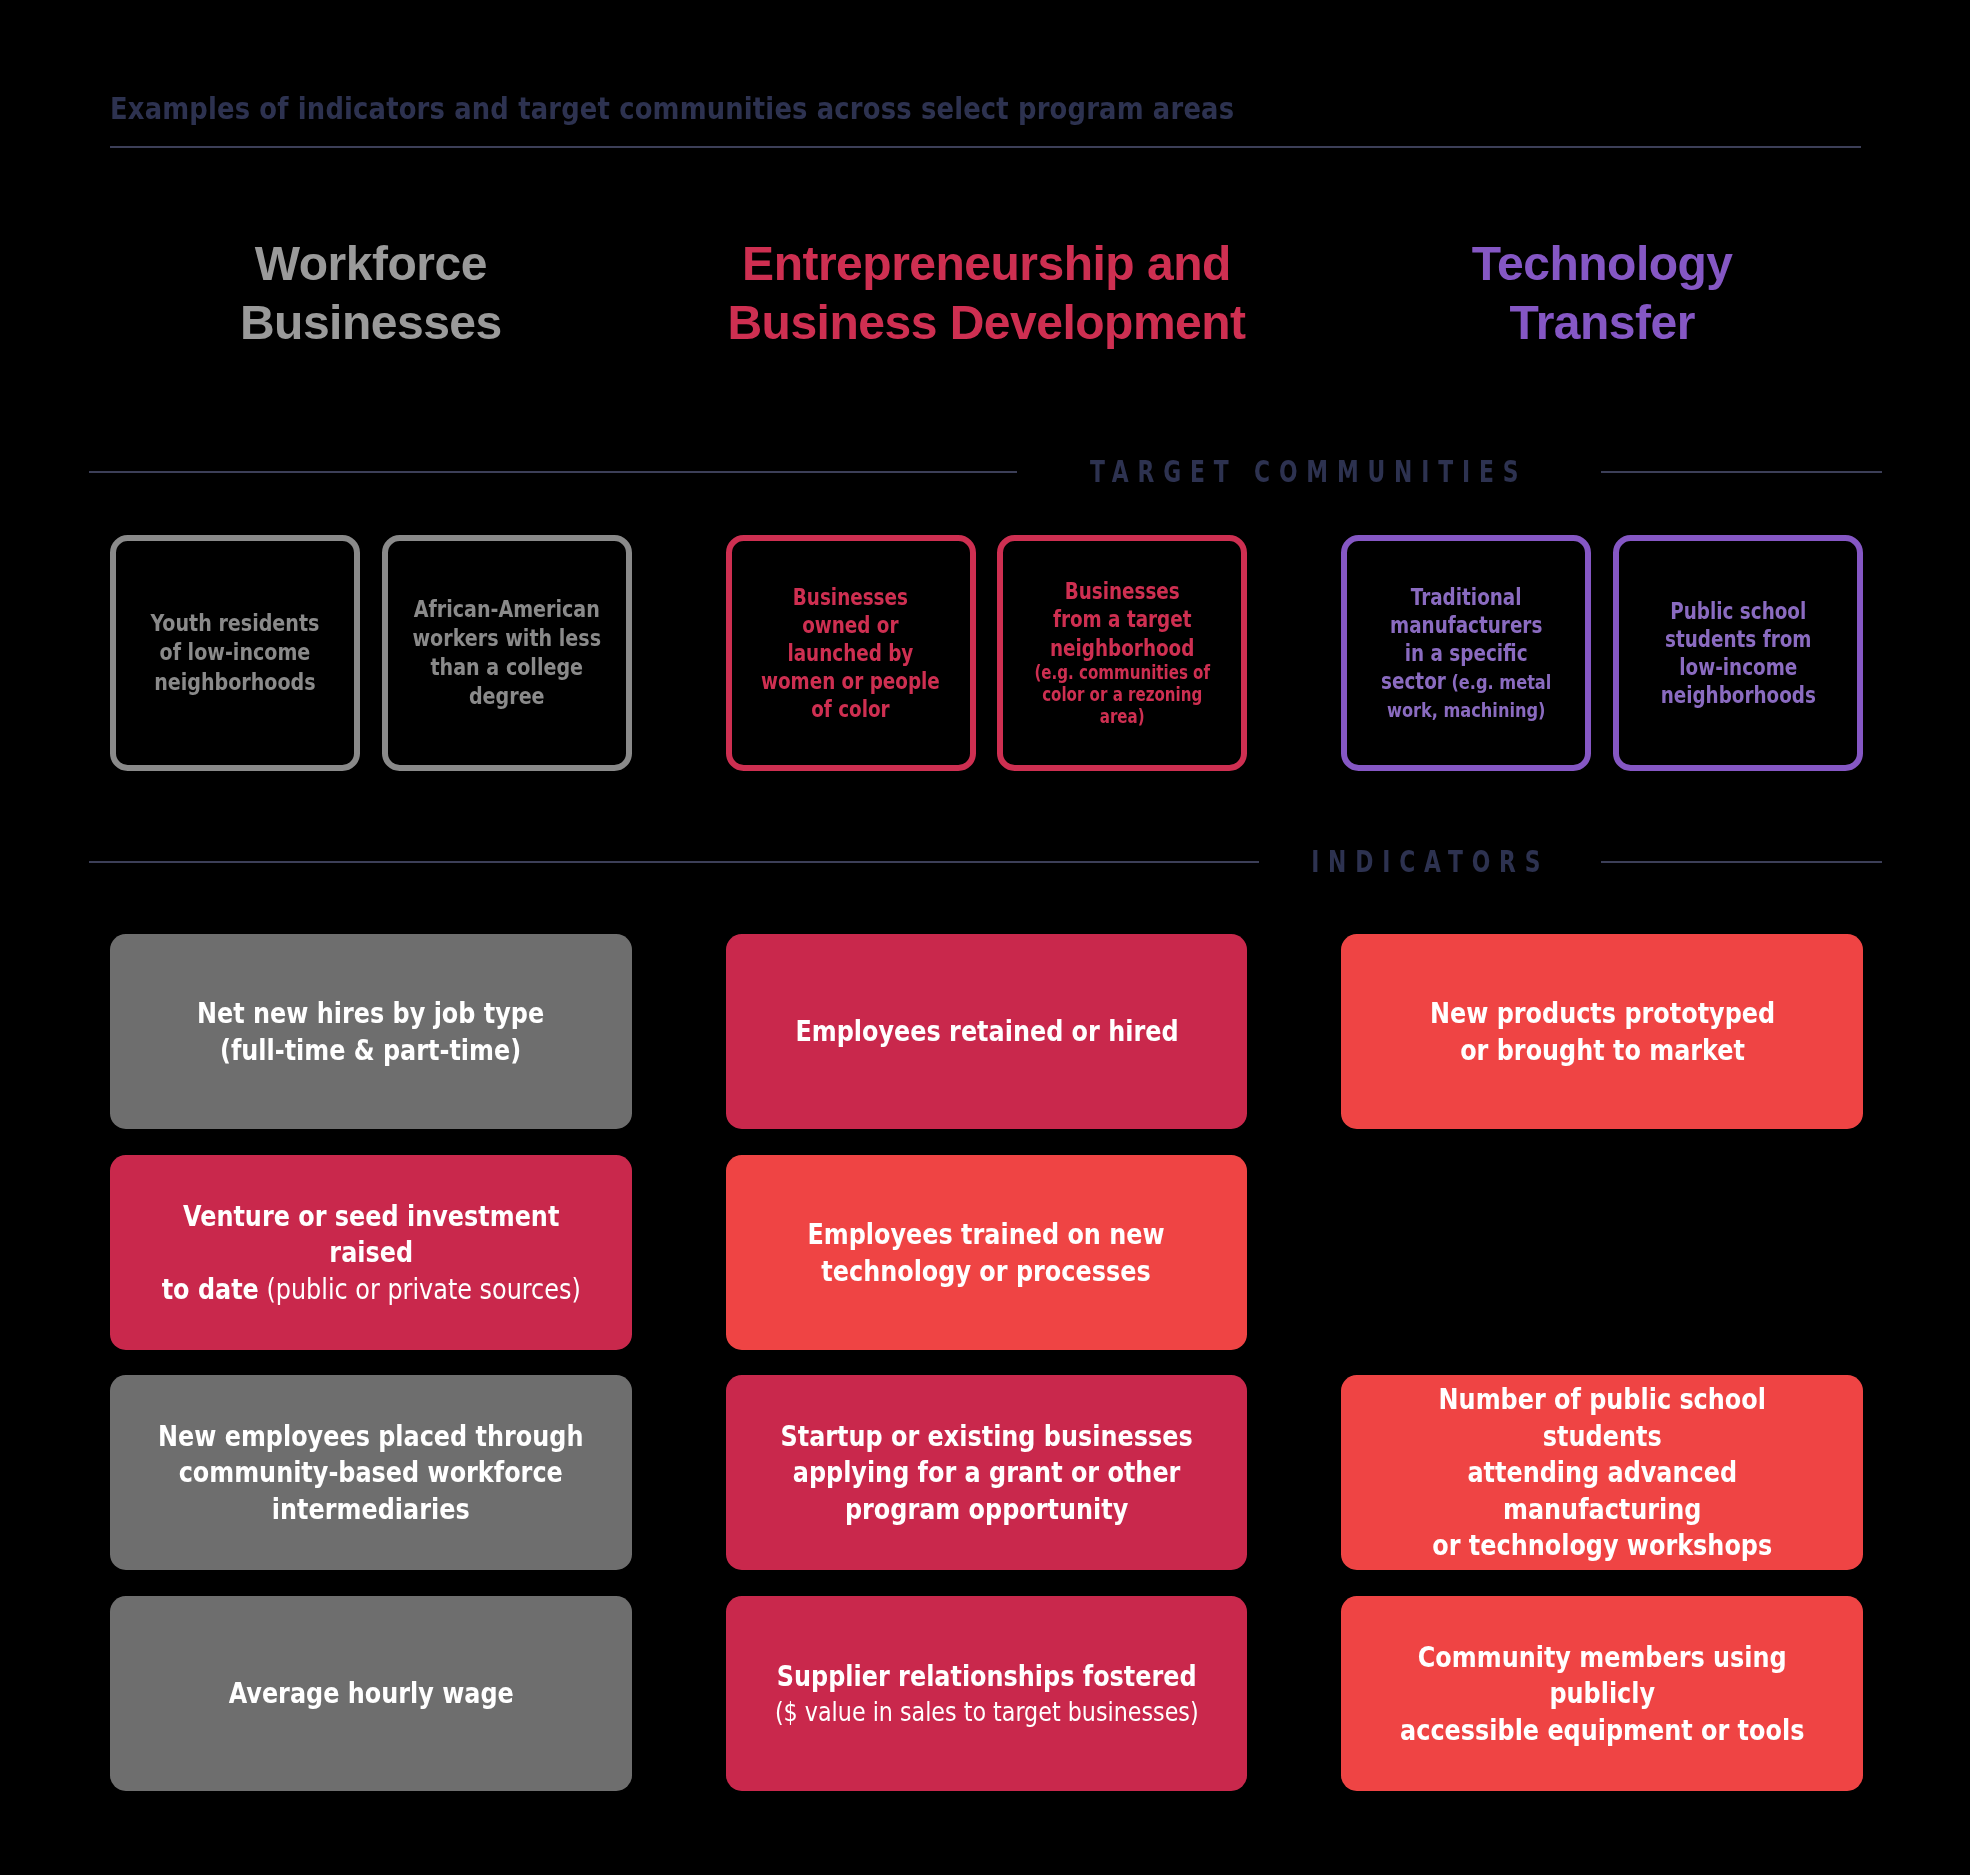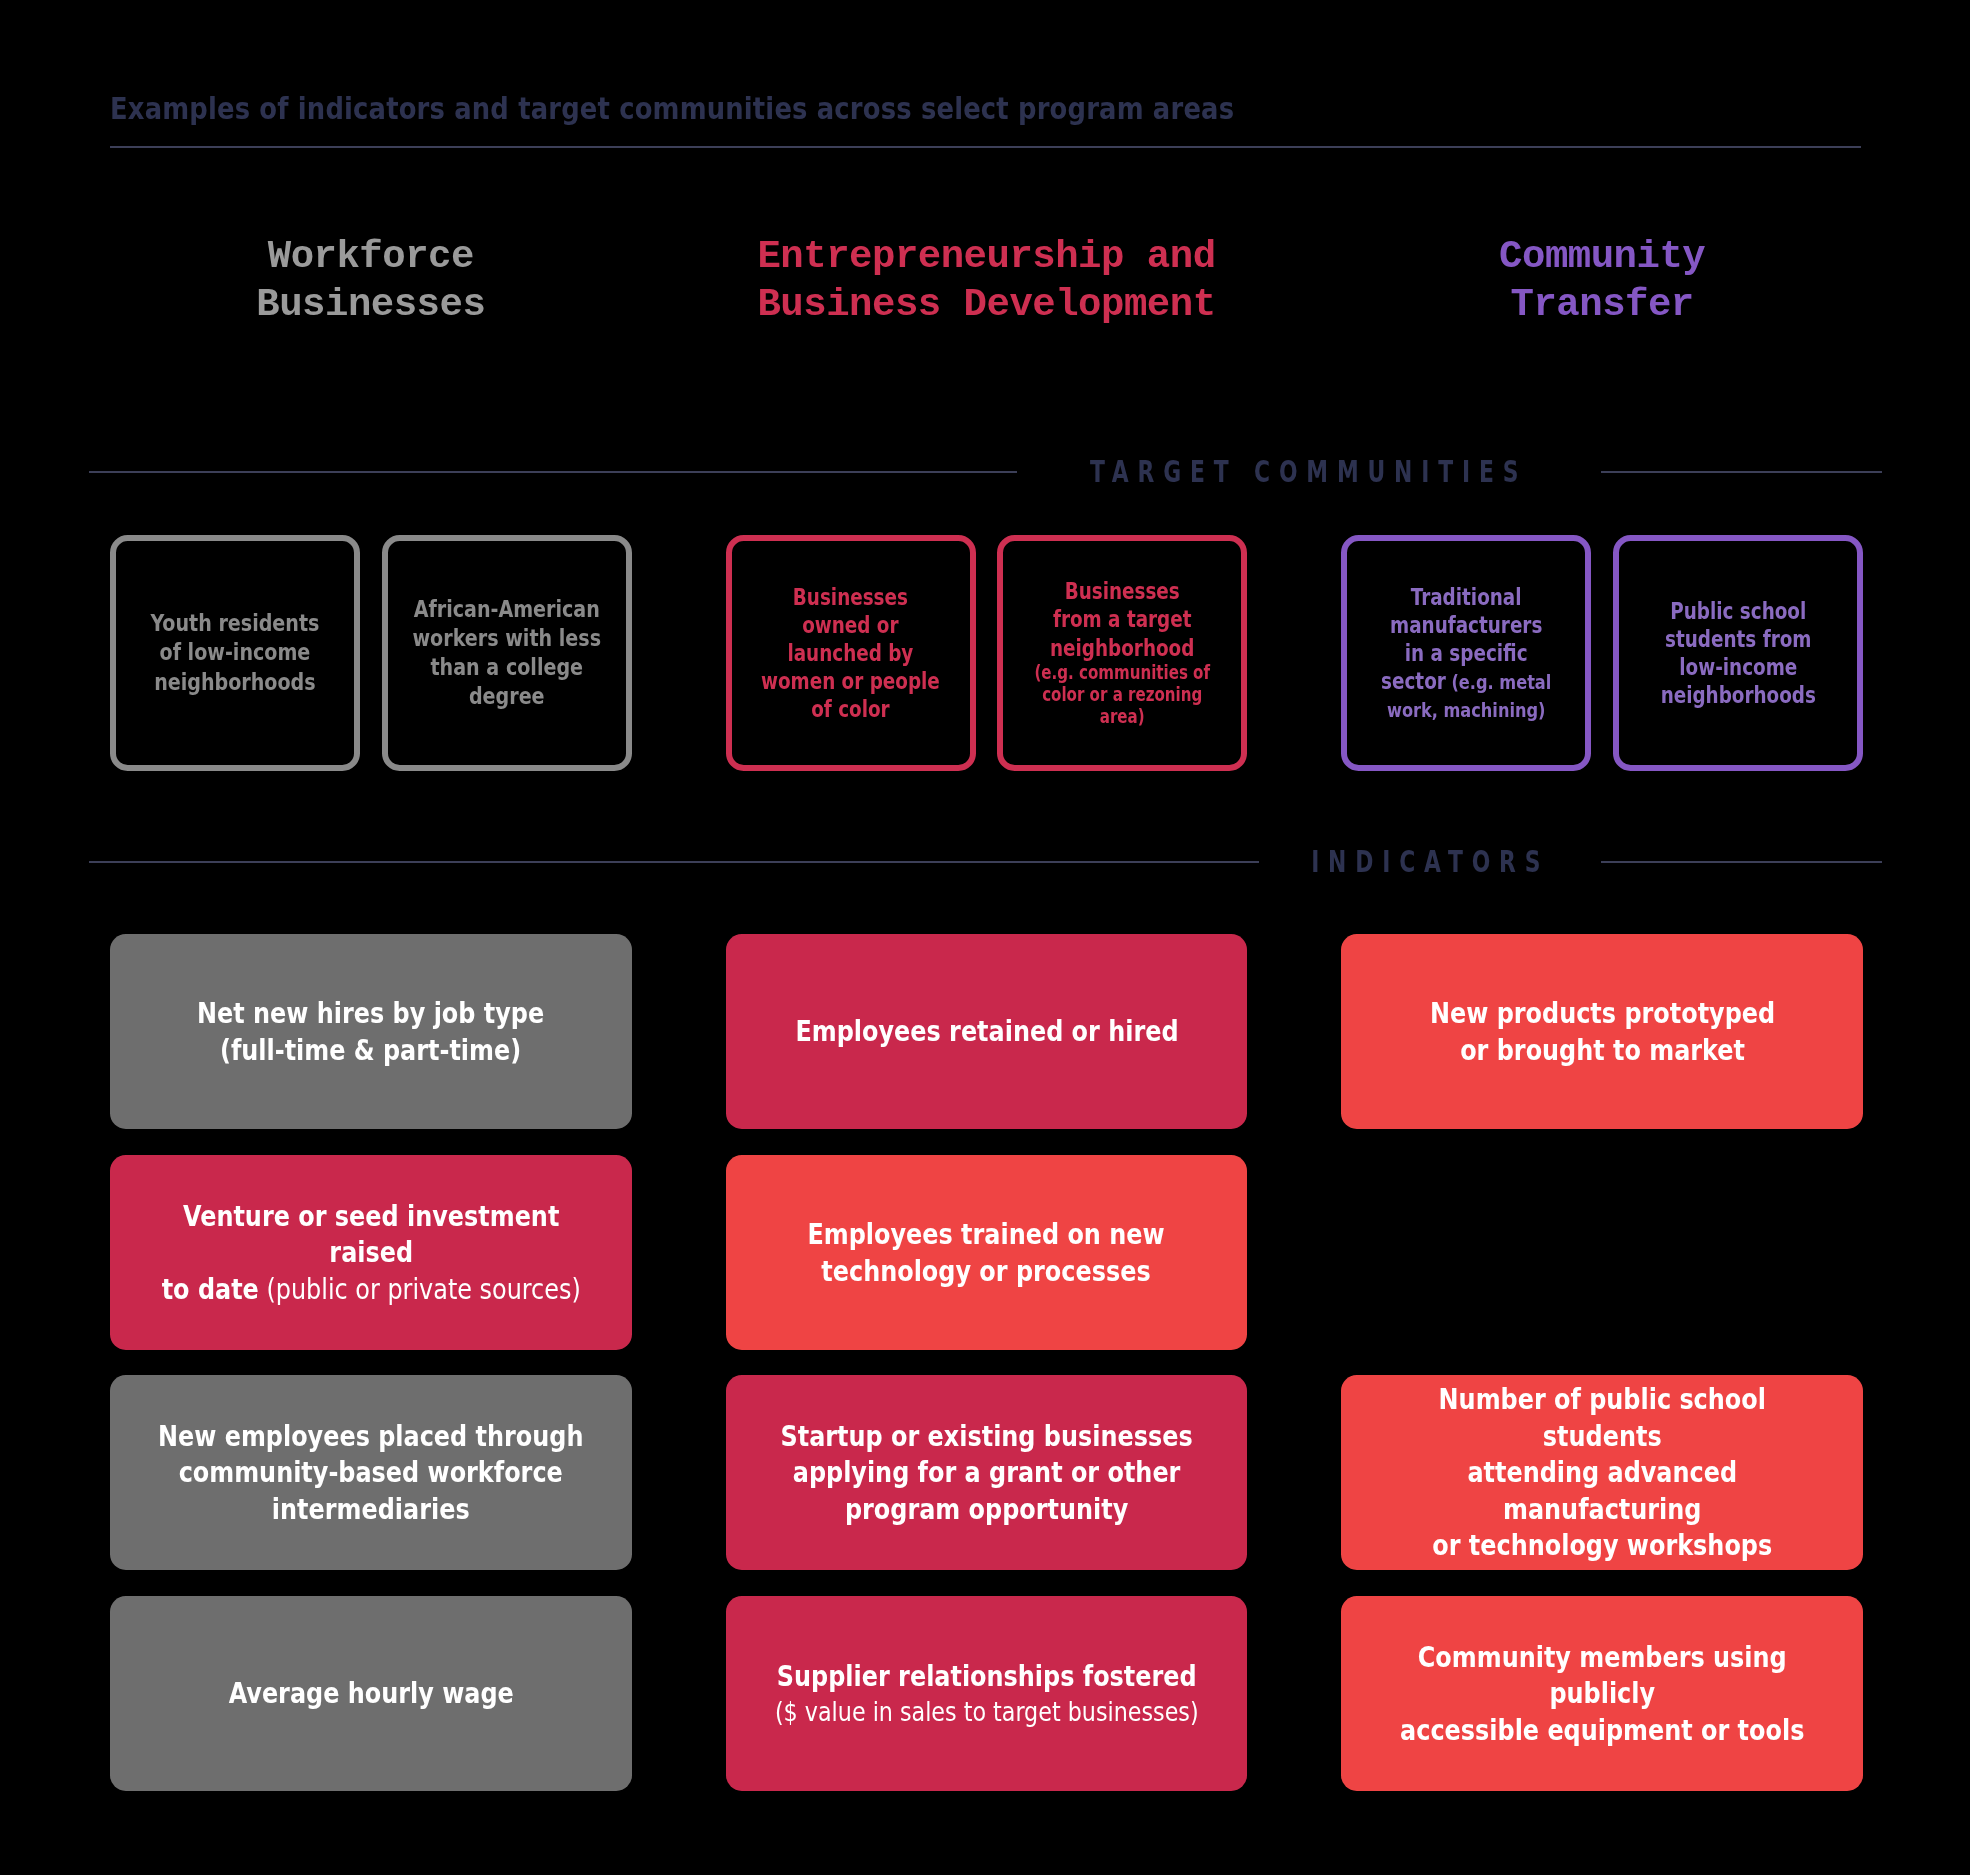--- a/index.html
+++ b/index.html
@@ -49,23 +49,23 @@
     position: absolute;
     left: 110px;
     top: 234px;
     width: 1753px;
     display: grid;
     grid-template-columns: repeat(3, 1fr);
     column-gap: 94px;
   }
   .col-head {
     text-align: center;
-    font-family: Liberation Mono, monospace;
-    font-weight: bold;
-    font-size: 39px;
+    font-family: Liberation Sans, sans-serif;
+    font-weight: bold;
+    font-size: 48px;
     line-height: 1.23;
     letter-spacing: -0.5px;
   }
   .col-head.gray   { color: #9a9a9a; }
   .col-head.red    { color: #ce2f51; }
   .col-head.purple { color: #8557c4; }
 
   
   .section-divider {
     position: absolute;
@@ -193,21 +193,21 @@
   <div class="columns">
     <div class="col-head gray">
       <div>Workforce</div>
       <div>Businesses</div>
     </div>
     <div class="col-head red">
       <div>Entrepreneurship and</div>
       <div>Business Development</div>
     </div>
     <div class="col-head purple">
-      <div>Community</div>
+      <div>Technology</div>
       <div>Transfer</div>
     </div>
   </div>
 
   <div class="section-divider" id="divider-target">
     <div class="line"></div>
     <div class="label">TARGET COMMUNITIES</div>
     <div class="line short"></div>
   </div>
 

